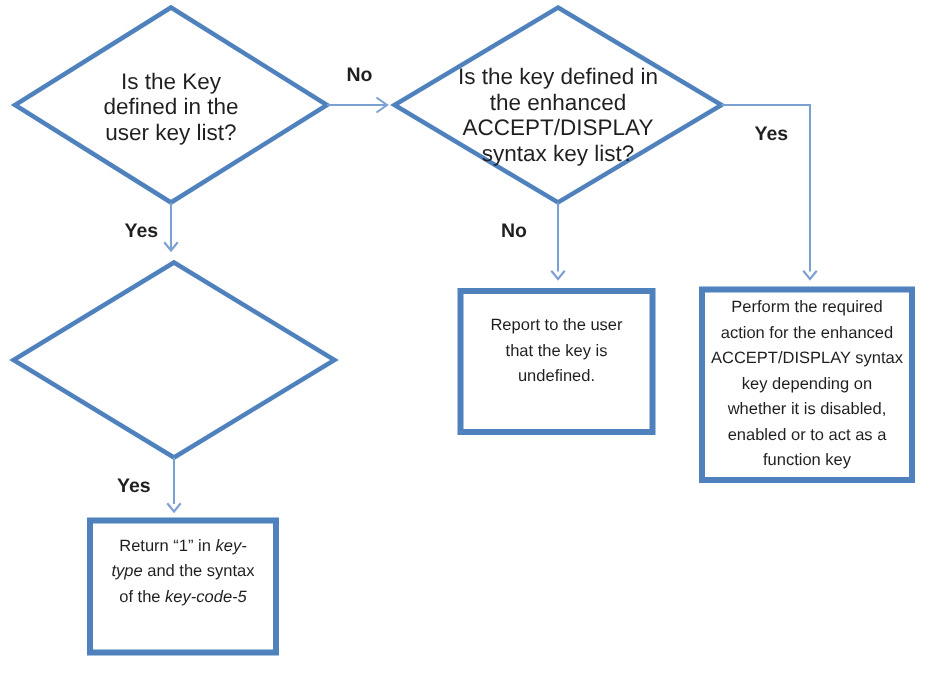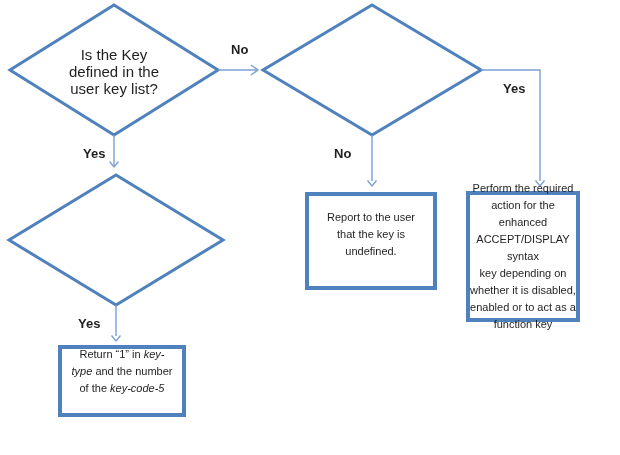--- a/index.html
+++ b/index.html
@@ -99,35 +99,41 @@
     <path class="connector" d="M481 70 H540 V181"></path>
     <path class="arrowhead" d="M535.5 180.5 L540 186 L544.5 180.5"></path>
   </svg>
 
   <div class="node-text" style="left:34px; top:40px; width:160px; height:62px;">
     <span>Is the Key
 defined in the
 user key list?</span>
   </div>
 
+  <div class="node-text" style="left:292px; top:42px; width:160px; height:70px;">
+    <span>Is the key defined in
+the enhanced
+ACCEPT/DISPLAY
+syntax key list?</span>
+  </div>
 
 
-  <div class="process-box" style="left:58px; top:345px; width:128px; height:72px; padding-bottom:19px;">
+  <div class="process-box" style="left:58px; top:345px; width:128px; height:92px; padding-bottom:19px;">
     <span><span>Return “1” in </span><span class="it">key-
-type</span><span> and the number
+type</span><span> and the syntax
 of the </span><span class="it">key-code-5</span></span>
   </div>
 
   <div class="process-box" style="left:305px; top:192px; width:132px; height:98px; padding-bottom:14px;">
     <span>Report to the user
 that the key is
 undefined.</span>
   </div>
 
-  <div class="process-box" style="left:466px; top:191px; width:114px; height:131px;">
+  <div class="process-box" style="left:466px; top:191px; width:144px; height:131px;">
     <span>Perform the required
 action for the enhanced
 ACCEPT/DISPLAY syntax
 key depending on
 whether it is disabled,
 enabled or to act as a
 function key</span>
   </div>
 
   <div class="edge-label" style="left:231px; top:42px;">No</div>

